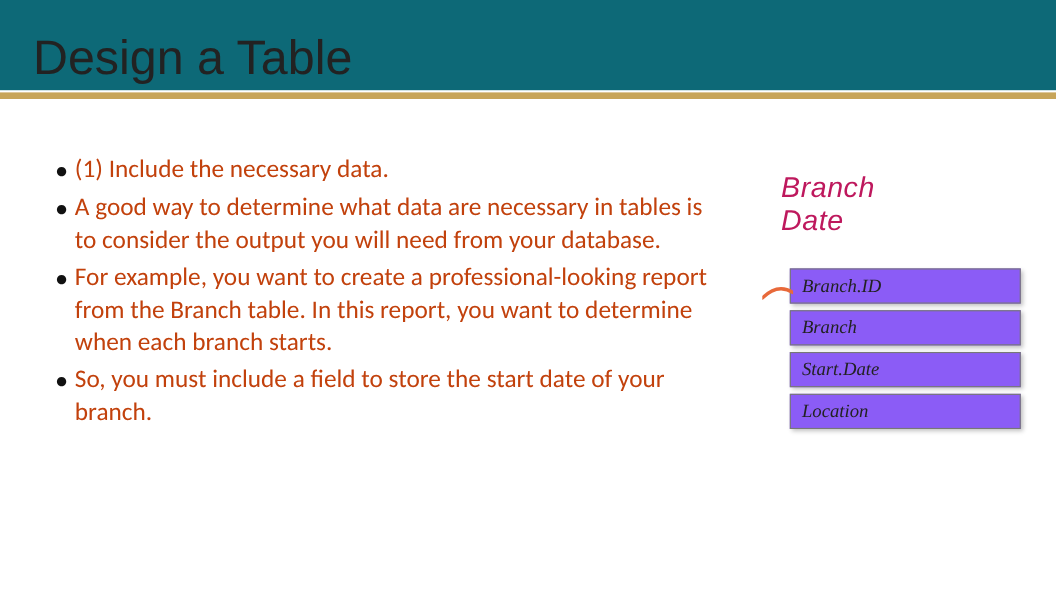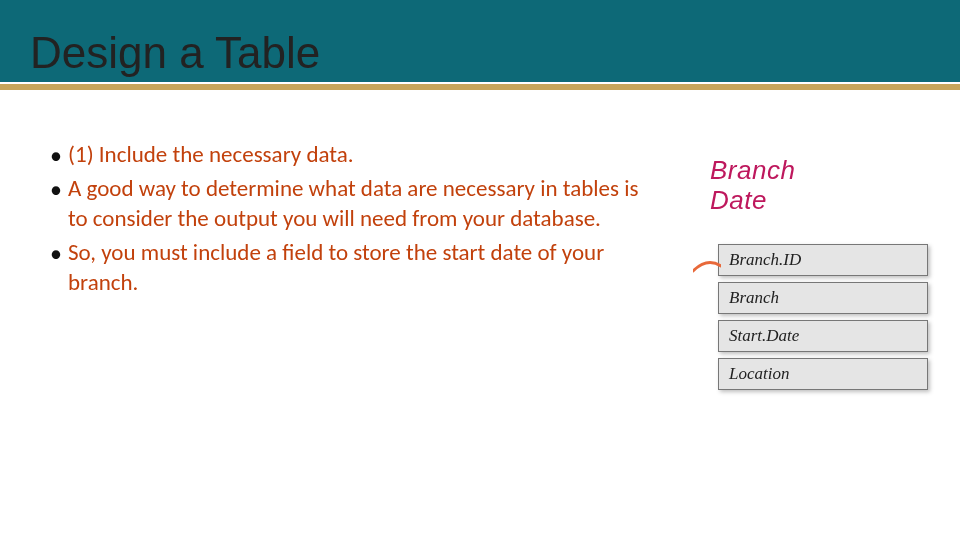--- a/index.html
+++ b/index.html
@@ -81,21 +81,21 @@
     padding-left: 10px;
   }
   .fig-row {
     position: relative;
     width: 210px;
     height: 32px;
     margin-left: 18px;
     margin-bottom: 6px;
     border: 1px solid #777;
     box-shadow: 2px 2px 4px rgba(0,0,0,0.25);
-    background: #e5e5e5;
+    background: #8b5cf6;
     display: flex;
     align-items: center;
     padding-left: 10px;
     box-sizing: border-box;
   }
   .fig-row-label {
     font-family: "Comic Sans MS", "Segoe Script", cursive;
     font-style: italic;
     font-size: 17px;
     color: #222;
@@ -115,20 +115,21 @@
 
 <div class="slide">
 
   <div class="title-bar"></div>
   <div class="title">Design a Table</div>
   <div class="underline"></div>
 
   <div class="content">
     <div class="bullet">(1) Include the necessary data.</div>
     <div class="bullet">A good way to determine what data are necessary in tables is to consider the output you will need from your database.</div>
+    <div class="bullet">For example, you want to create a professional-looking report from the Branch table. In this report, you want to determine when each branch starts.</div>
     <div class="bullet">So, you must include a field to store the start date of your branch.</div>
   </div>
 
   <div class="figure">
     <div class="fig-title">
       <span>Branch</span><br>
       <span>Date</span>
     </div>
 
     <div class="fig-row">

